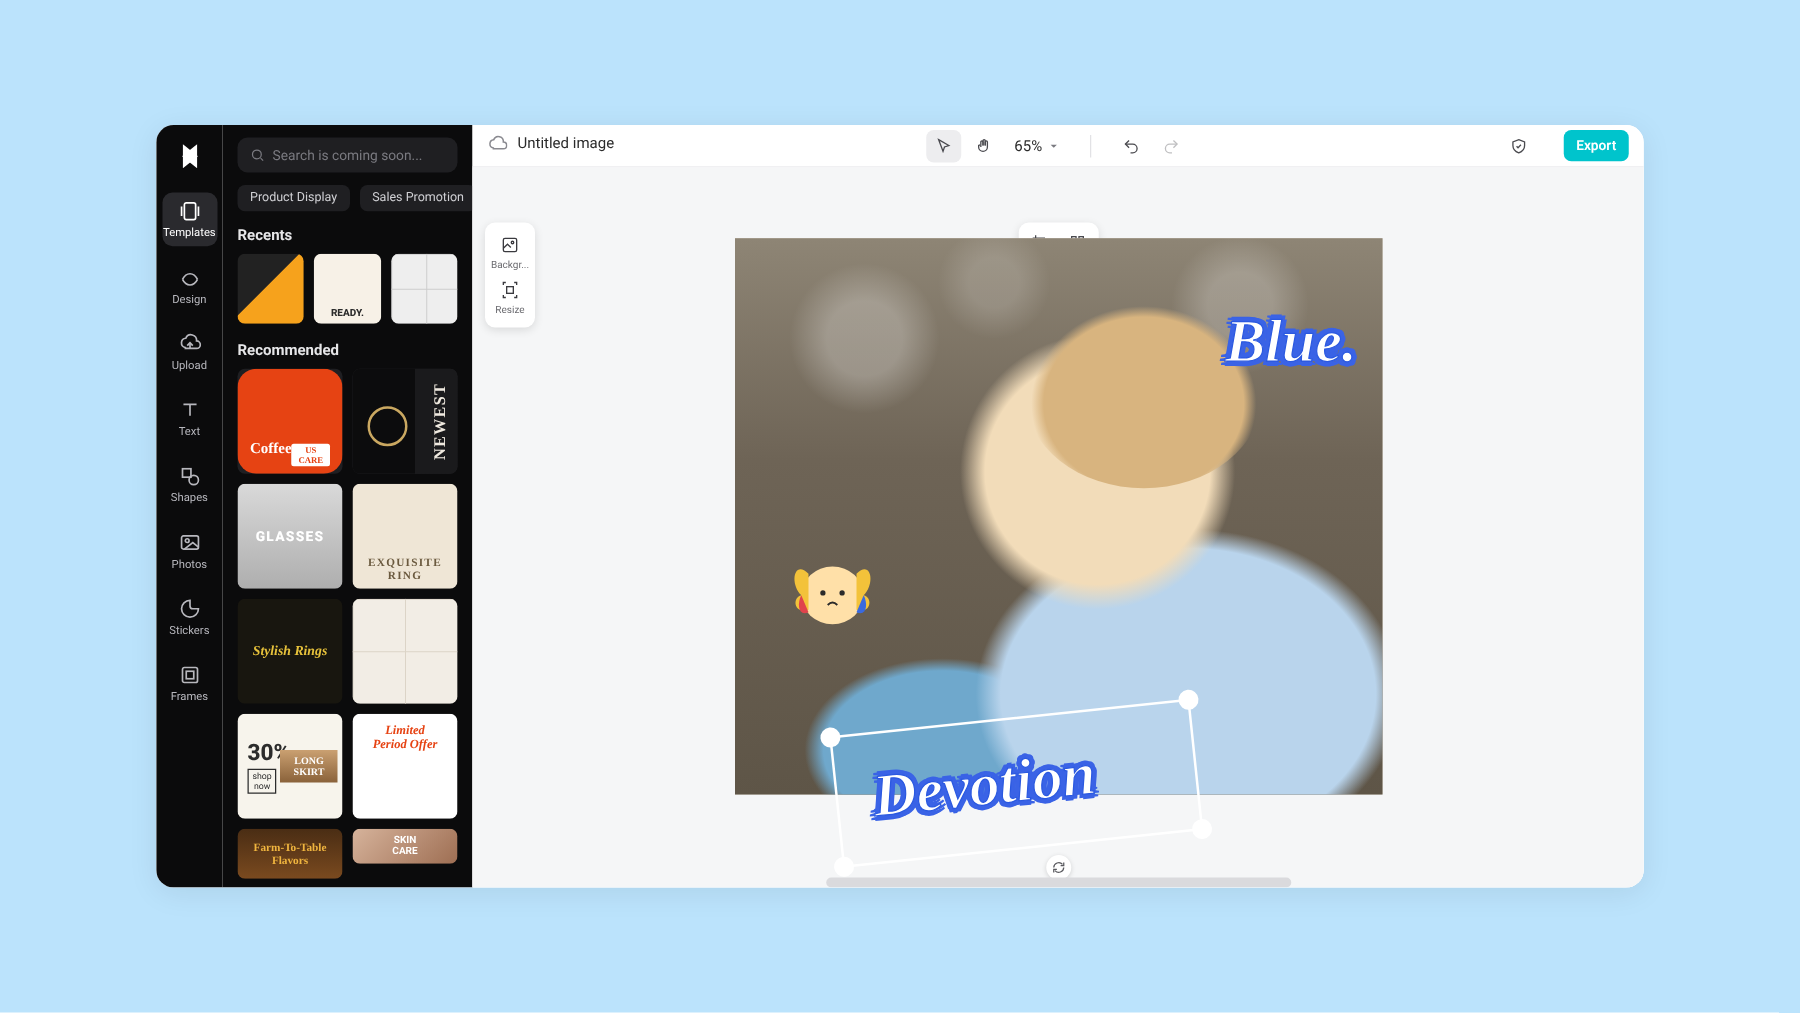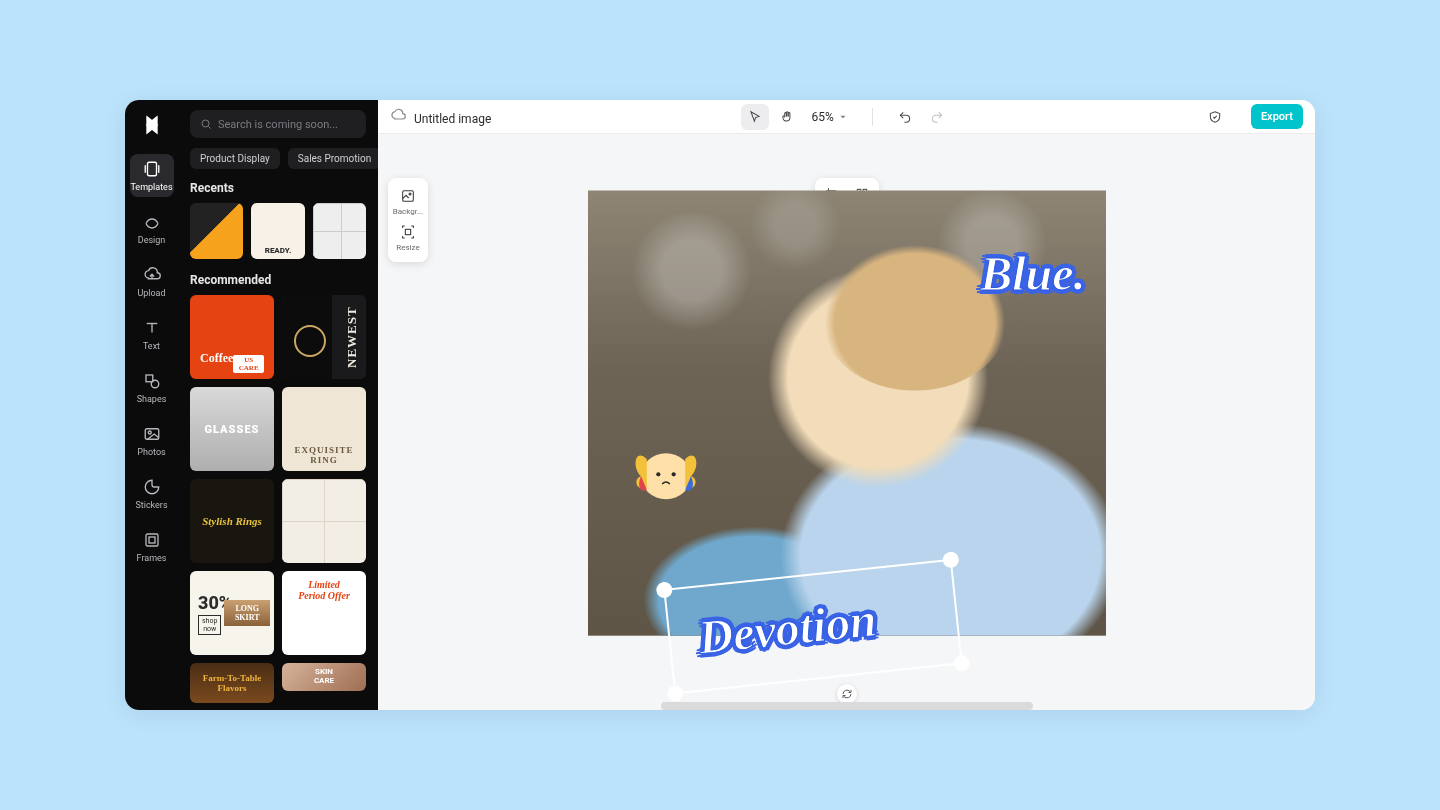--- a/index.html
+++ b/index.html
@@ -110,21 +110,21 @@
   }
   
   .r1 { background: linear-gradient(135deg,#222 0%,#222 45%,#f6a21c 46%,#f6a21c 100%); }
   .r2 { background: #f7f1e7; color:#2c2c2c; display:flex; flex-direction:column; justify-content:flex-end; font-weight:800; }
   .r3 { background:#eee;
         background-image:
           linear-gradient(#ccc 1px, transparent 1px),
           linear-gradient(90deg,#ccc 1px, transparent 1px);
         background-size: 28px 28px; }
   
-  .c1 { background:#e64313; display:flex; flex-direction:column; justify-content:flex-end; }
+  .c1 { background:#e64313; display:flex; flex-direction:column; justify-content:flex-end;border-radius:15px; }
   .c1 .beans { height:48px; background:
       radial-gradient(circle at 30% 40%, #3a2314 6px, transparent 7px),
       radial-gradient(circle at 60% 55%, #3a2314 6px, transparent 7px),
       radial-gradient(circle at 45% 70%, #3a2314 6px, transparent 7px),
       radial-gradient(circle at 70% 35%, #3a2314 6px, transparent 7px),
       #fff; border-radius:4px; margin:4px; }
   .c1 .cap { font-family: Georgia, serif; font-size:12px; padding:2px 6px; display:flex; justify-content:space-between; align-items:baseline; }
   .c2 { background: linear-gradient(90deg,#0c0c0d 0%,#0c0c0d 60%,#1a1a1c 60%,#1a1a1c 100%); position:relative; }
   .c2 .newest { position:absolute; right:4px; top:8px; bottom:8px; width:18px; writing-mode:vertical-rl; transform:rotate(180deg); font-family:Georgia,serif; letter-spacing:1px; font-size:13px; color:#efe9df; }
   .c2 .ring { position:absolute; left:12px; top:30px; width:32px; height:32px; border:2px solid #caa861; border-radius:50%; }
@@ -159,21 +159,21 @@
   .topbar {
     height:34px;
     border-bottom:1px solid #ececee;
     display:flex;
     align-items:center;
     padding:0 12px;
     gap:12px;
     font-size:12px;
     color:#2b2b2b;
   }
-  .topbar .title-group { display:flex; align-items:flex-end; gap:8px; }
+  .topbar .title-group { display:flex; align-items:flex-start; gap:8px; }
   .topbar .cloud svg { width:16px; height:16px; color:#8a8a90; }
   .topbar .spacer { flex:1; }
   .tool-group { display:flex; align-items:center; gap:4px; }
   .tbtn {
     width:28px; height:26px; border-radius:6px;
     display:flex; align-items:center; justify-content:center;
     cursor:pointer; color:#4a4a4f;
   }
   .tbtn.active { background:#ededef; }
   .tbtn svg { width:14px; height:14px; }

